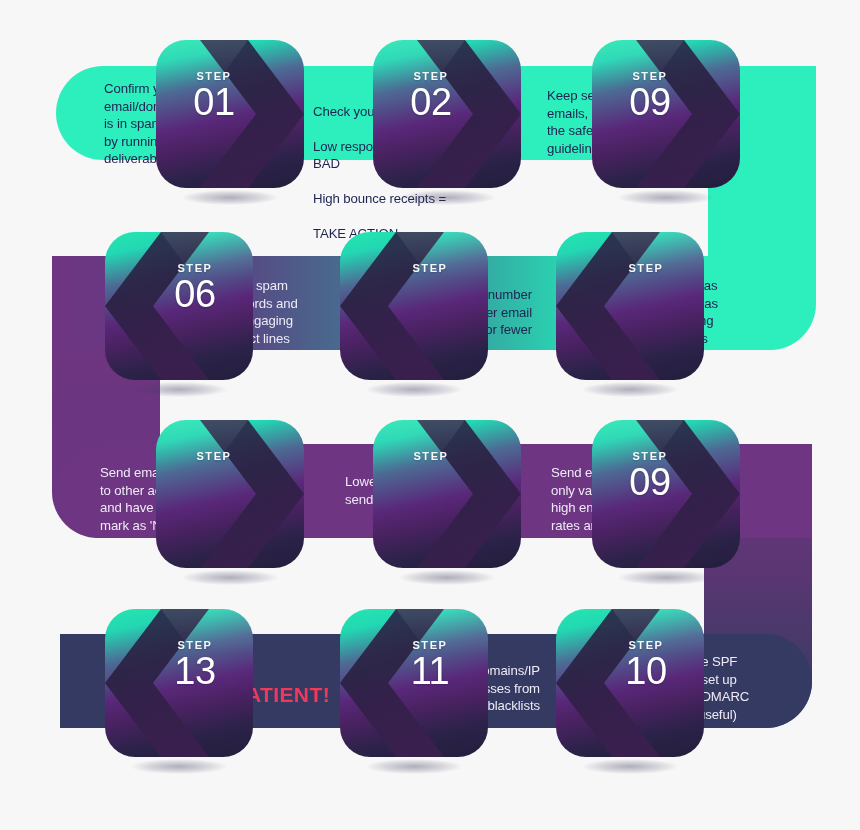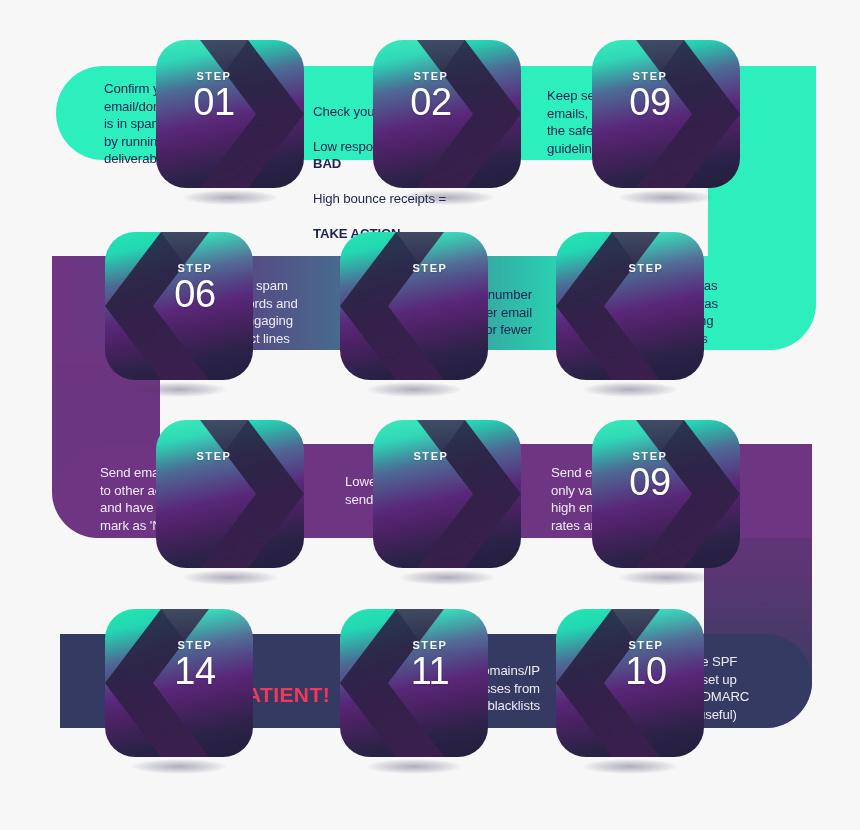--- a/index.html
+++ b/index.html
@@ -41,21 +41,21 @@
 
   
   .copy{position:absolute;width:180px;
         font-size:13.2px;line-height:17.5px;font-weight:500;
         letter-spacing:-0.1px;white-space:pre-line;z-index:6;}
   .copy.dark{color:#1e2352;}
   .copy.light{color:#efeaf6;}
   .copy.left{text-align:left;}
   .copy.right{text-align:right;}
   .copy.center{text-align:center;}
-  .copy b{font-weight:700;}
+  .copy b{font-weight:400;}
   .copy .shout{color:#f2385a;font-size:21px;font-weight:800;letter-spacing:.4px;}
 
   
   .arrow{position:absolute;width:148px;height:148px;z-index:8;}
   .arrow .body{position:absolute;inset:0;border-radius:30px;overflow:hidden;}
   .arrow .grad{position:absolute;inset:0;
     background:linear-gradient(168deg,#23e8b0 0%,#23d7b3 13%,#4d6a94 31%,#59287a 52%,#4b2263 64%,#2b2248 82%,#231e3c 100%);}
   
   .arrow .fold{position:absolute;inset:0;}
   .arrow .shadow{position:absolute;left:26px;right:26px;bottom:-17px;height:15px;
@@ -464,17 +464,17 @@
                 <stop offset="100%" stop-color="#ffffff" stop-opacity="0.00"></stop>
               </linearGradient>
             </defs>
             <path d="M 104 0 L 56 0 L 0 74 L 56 148 L 104 148 L 48 74 Z" fill="url(#fold-a12)"></path>
             <path d="M 148 0 L 56 0 L 88 44 L 148 44 Z" fill="url(#sheen-a12)"></path>
           </svg>
         </div>
     </div>
     <div class="lbl">
       <div class="step">STEP</div>
-      <div class="num">14</div>
+      <div class="num">13</div>
     </div>
   </div>
 
 </div>
 
 </body></html>

